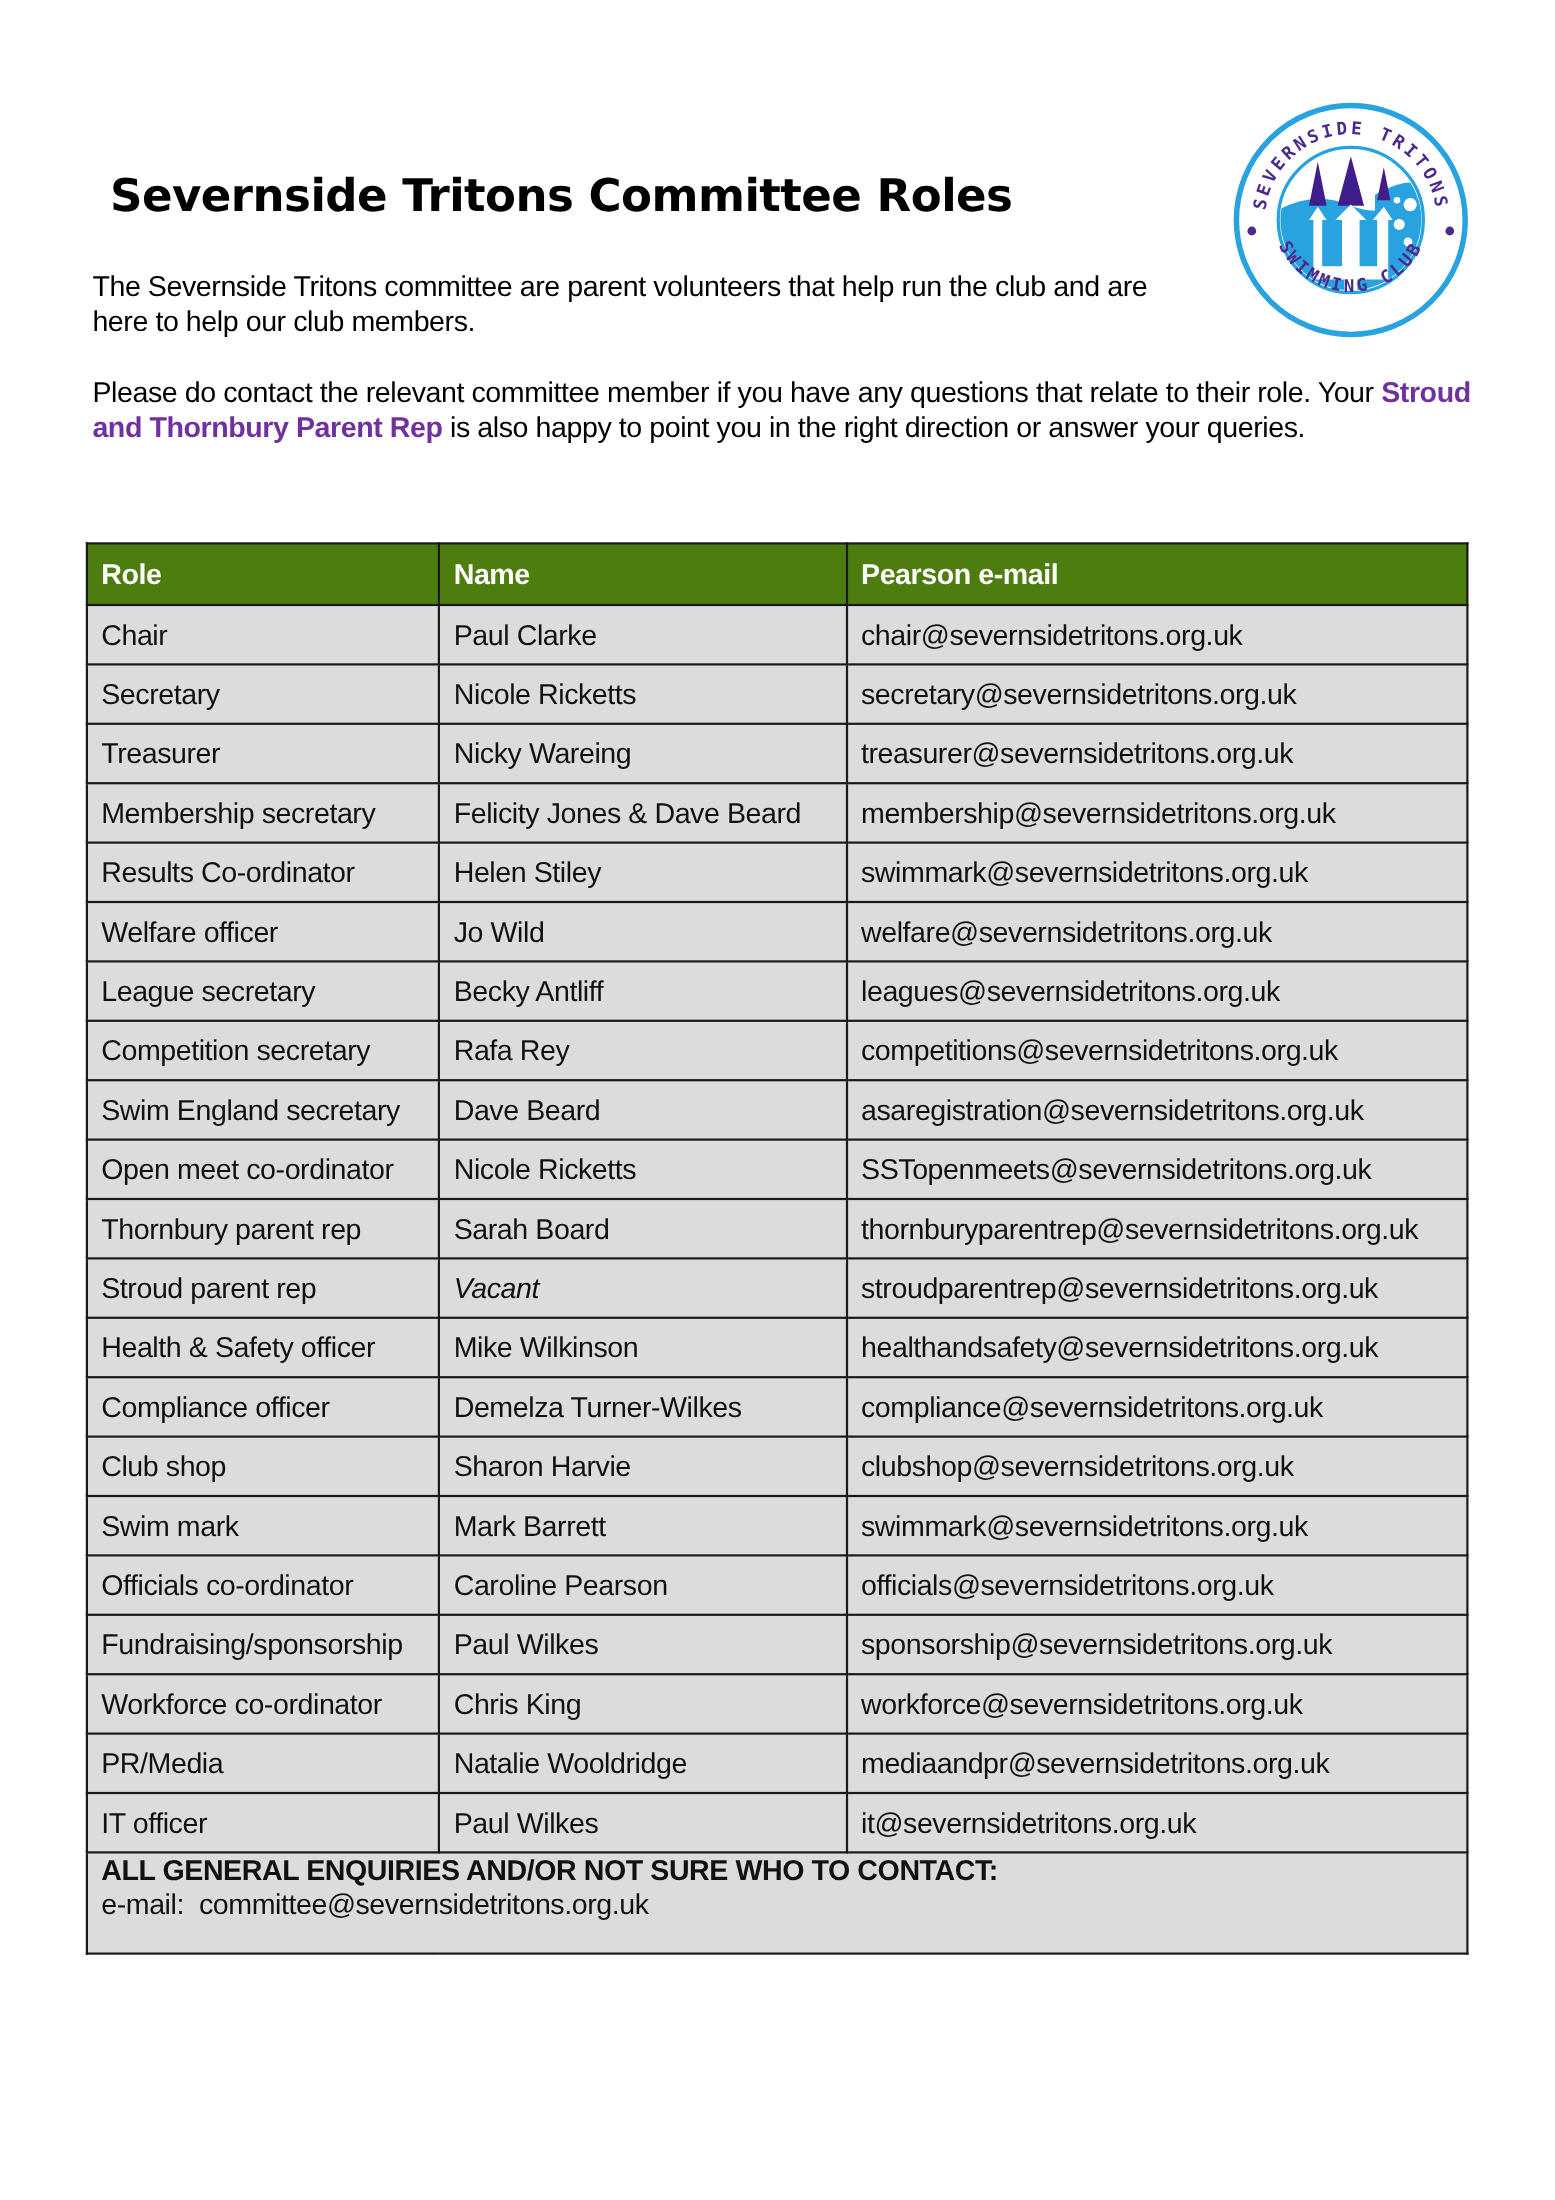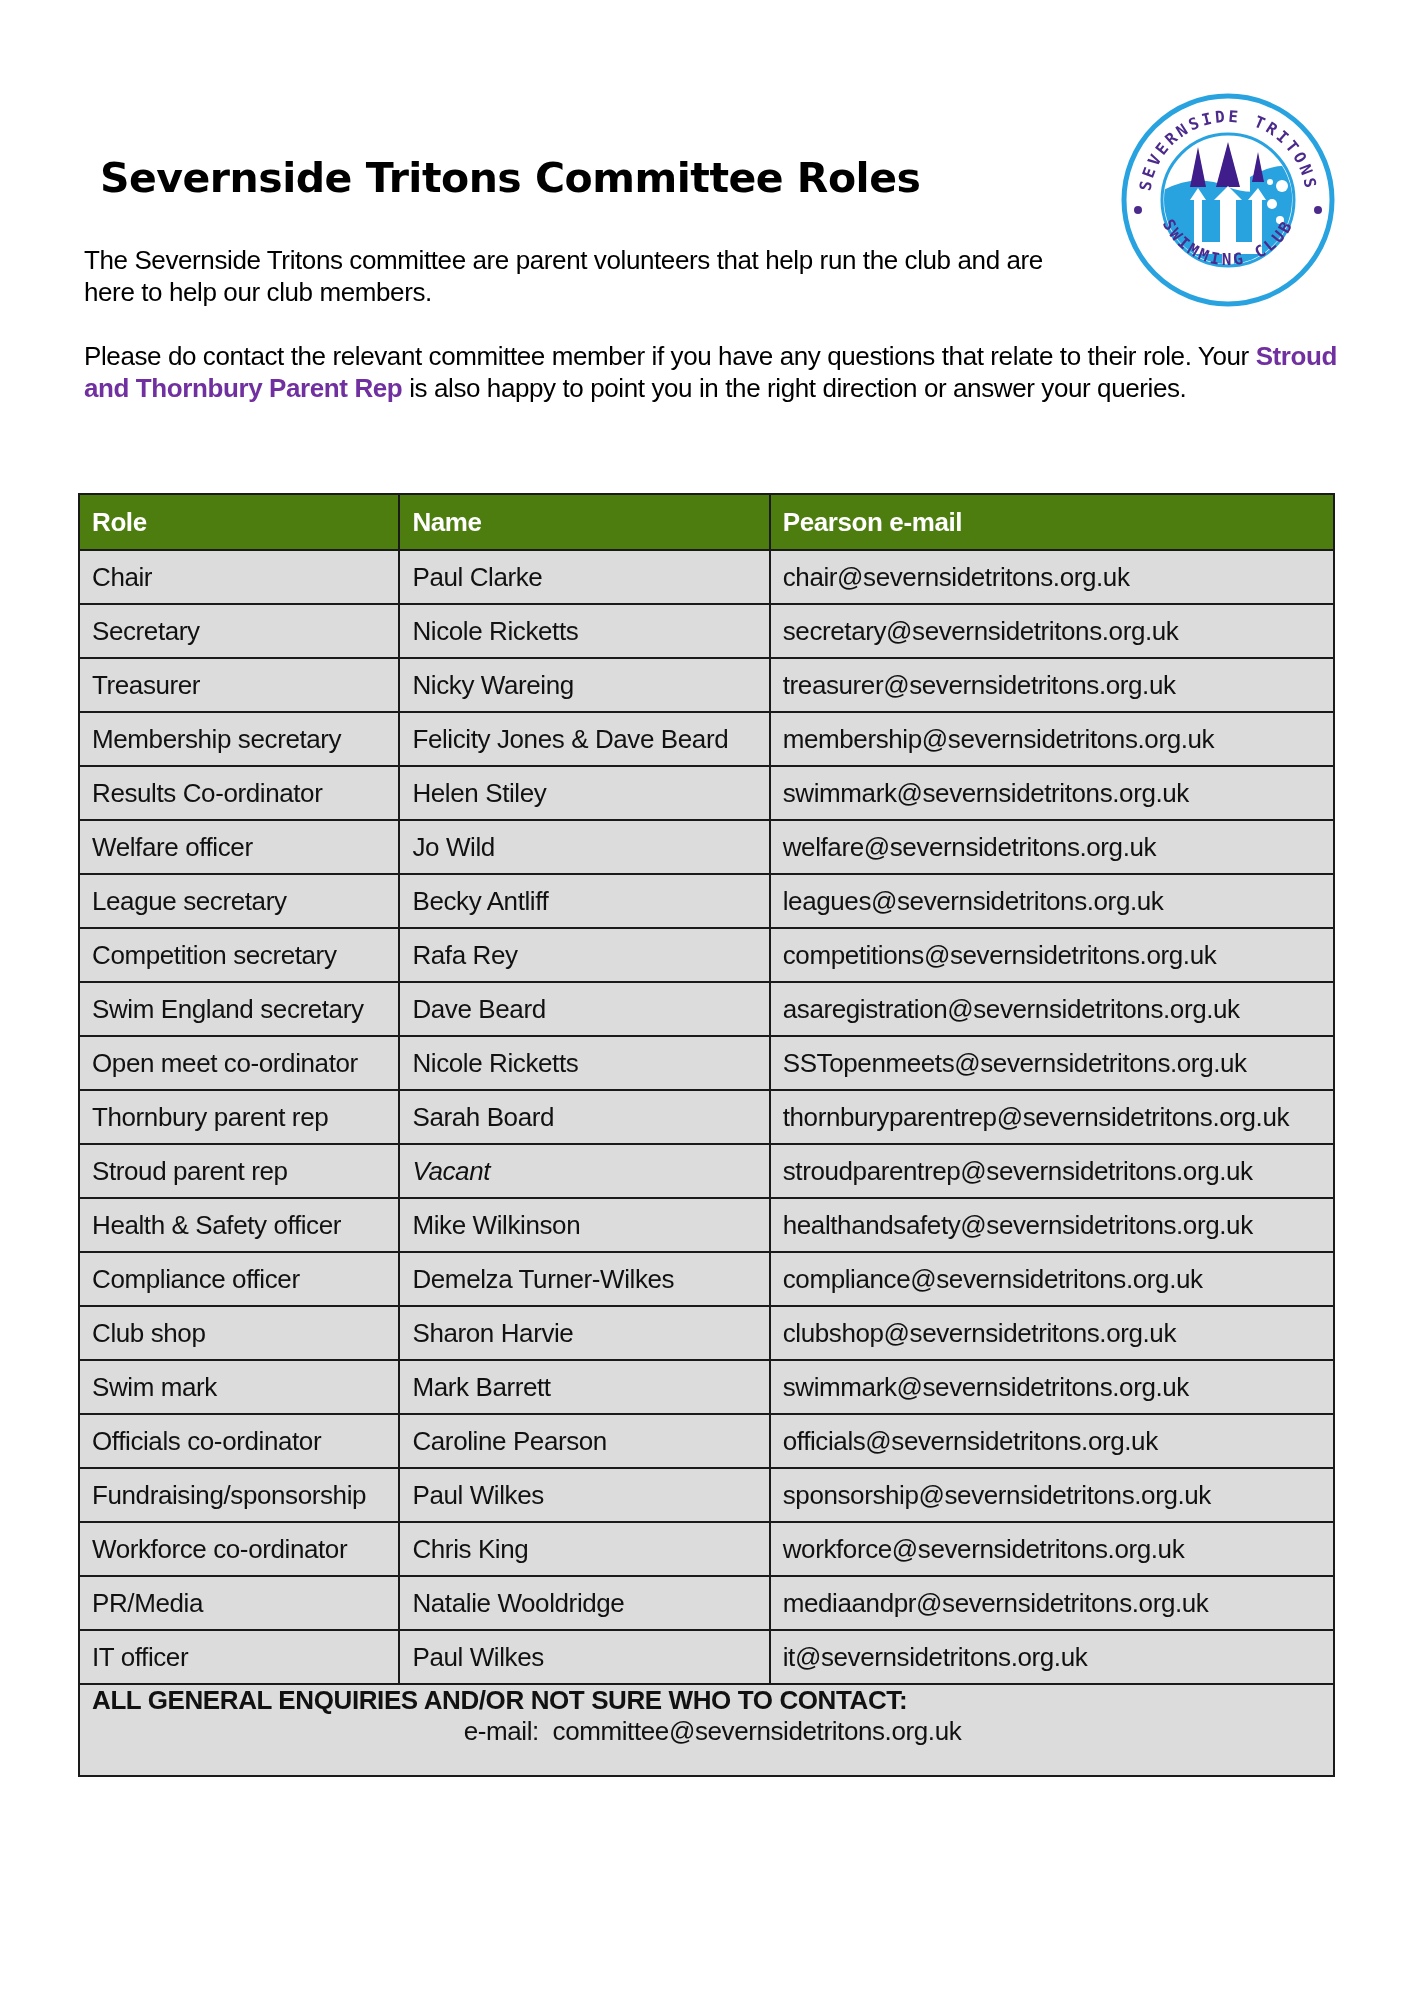--- a/index.html
+++ b/index.html
@@ -35,21 +35,21 @@
       background: #4d7c0f; color: #ffffff; font-weight: bold; height: 54px;
     }
     table.roles td { background: #dcdcdc; color: #111; }
     col.c1 { width: 321px; } col.c2 { width: 371px; } col.c3 { width: 565px; }
     td.vacant { font-style: italic; }
     td.footer-cell {
       height: 167px; text-align: center; padding: 0;
       vertical-align: middle;
     }
     .footer-heading { font-weight: bold; font-size: 26px; display: block; line-height: 31px; }
-    .footer-email { font-size: 26px; display: block; line-height: 31px; text-align: center; }
+    .footer-email { font-size: 26px; display: block; line-height: 31px; }
     .footer-inner { padding-bottom: 28px; }
   </style>
 </head>
 <body>
 
 <h1 class="page-title">Severnside Tritons Committee Roles</h1>
 
 <div class="logo">
   <svg width="216" height="216" viewBox="0 0 216 216">
     <defs>

